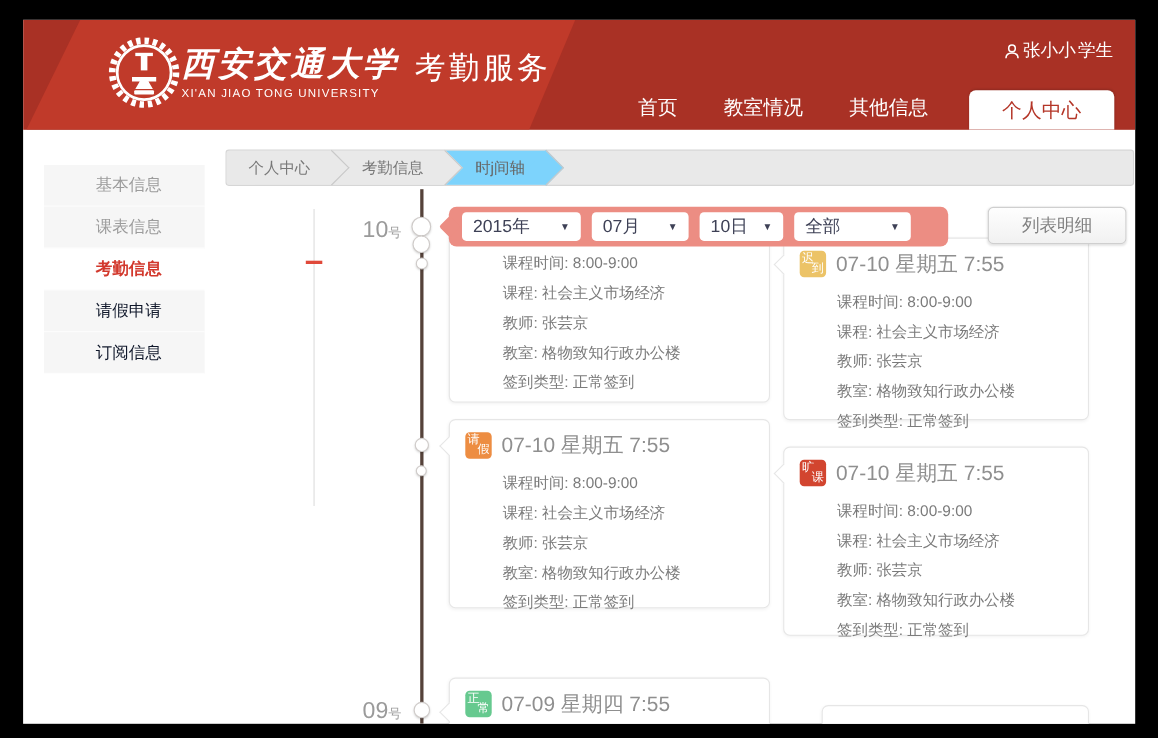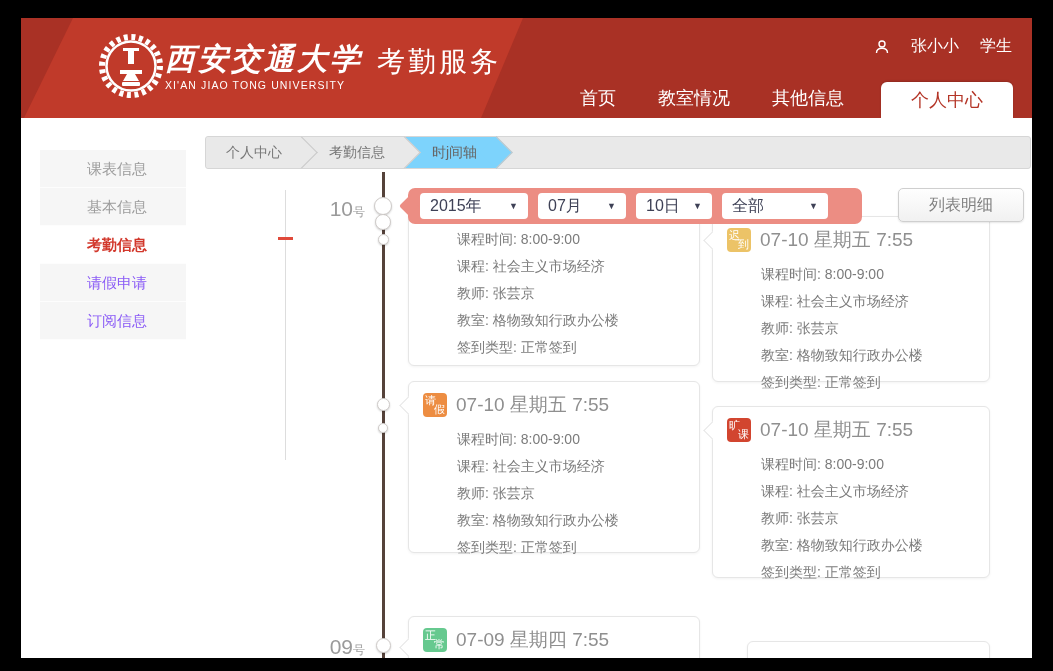--- a/index.html
+++ b/index.html
@@ -9,31 +9,31 @@
   
   .hd{position:absolute;left:0;top:0;width:1011px;height:100px;background:#a93125;overflow:hidden;}
   .hd-band{position:absolute;left:0;top:0;width:100%;height:100%;background:#c03a2a;
     clip-path:polygon(52px 0,502px 0,460px 100%,3px 100%);}
   .brand{position:absolute;left:76px;top:14px;display:flex;align-items:center;color:#fff;}
   .logo{width:68px;height:68px;}
   .uni-zh{font-family:"DejaVu Serif","Liberation Serif",serif;font-style:italic;font-weight:bold;
     font-size:30px;line-height:34px;letter-spacing:3px;white-space:nowrap;}
   .uni-en{font-size:10.5px;letter-spacing:1.1px;margin-top:3px;white-space:nowrap;}
   .app-title{font-size:28px;letter-spacing:3px;margin-left:14px;margin-top:-8px;white-space:nowrap;}
-  .user{position:absolute;right:20px;top:18px;display:flex;align-items:center;gap:21px;color:#fff;font-size:16px;z-index:3;}
+  .user{position:absolute;right:20px;top:18px;display:flex;align-items:center;gap:2px;color:#fff;font-size:16px;z-index:3;}
   .nav{position:absolute;right:19px;bottom:0;display:flex;align-items:flex-end;z-index:3;font-family:Liberation Serif, serif;}
   .nav-item{color:#fff;font-size:18px;line-height:40px;padding:0 21px;cursor:pointer;white-space:nowrap;}
   .nav-item.active{background:#fff;color:#b43527;height:36px;line-height:36px;border-radius:6px 6px 0 0;
     padding:0 30px;margin-left:16px;box-shadow:0 -1px 2px rgba(0,0,0,.15);}
 
   
   .sidebar{position:absolute;left:19px;top:132px;width:146px;}
   .side-item{height:37px;line-height:37px;padding-left:47px;font-size:15px;background:#f6f6f6;
     border-bottom:1px solid #fdfdfd;color:#9c9c9c;cursor:pointer;}
-  .side-item.dim{color:#8b5cf6;}
+  .side-item.dim{color:#0f172a;}
   .side-item.active{background:#fff;color:#d2382c;font-weight:bold;}
 
   
   .crumbbar{position:absolute;left:184px;top:118px;width:826px;height:33px;background:#e9e9e9;
     border:1px solid #d6d6d6;border-radius:3px;box-sizing:border-box;display:flex;}
   .crumb{position:relative;height:31px;line-height:31px;padding:0 20px 0 27px;font-size:14px;
     color:#777;background:#e9e9e9;cursor:pointer;white-space:nowrap;}
   .crumb:first-child{padding-left:20px;border-radius:3px 0 0 3px;}
   .crumb::after{content:"";position:absolute;right:-11px;top:4px;width:22px;height:22px;background:#e9e9e9;
     border-top:1px solid #c9c9c9;border-right:1px solid #c9c9c9;transform:rotate(45deg);}
@@ -119,22 +119,22 @@
     </div>
     <nav class="nav">
       <a class="nav-item">首页</a>
       <a class="nav-item">教室情况</a>
       <a class="nav-item">其他信息</a>
       <a class="nav-item active">个人中心</a>
     </nav>
   </header>
 
   <aside class="sidebar">
+    <div class="side-item">基本信息</div>
     <div class="side-item">课表信息</div>
-    <div class="side-item">基本信息</div>
     <div class="side-item active">考勤信息</div>
     <div class="side-item dim">请假申请</div>
     <div class="side-item dim">订阅信息</div>
   </aside>
 
   <div class="crumbbar">
     <div class="crumb c1"><span>个人中心</span></div>
     <div class="crumb c2"><span>考勤信息</span></div>
     <div class="crumb c3 active"><span>时j间轴</span></div>
   </div>

